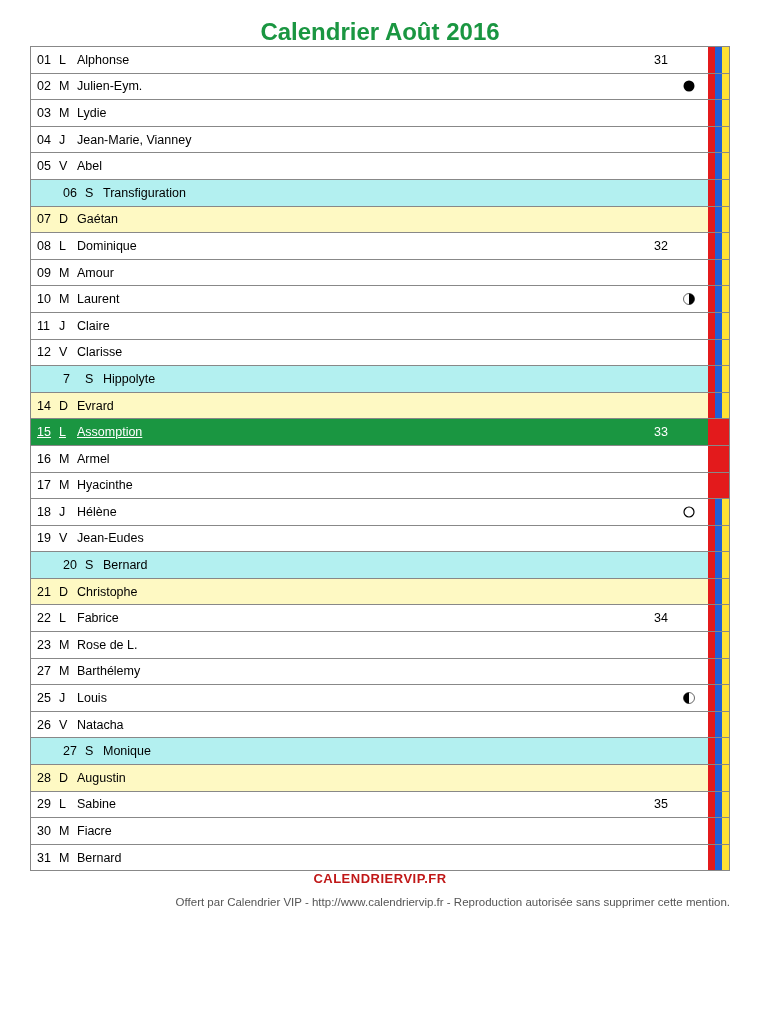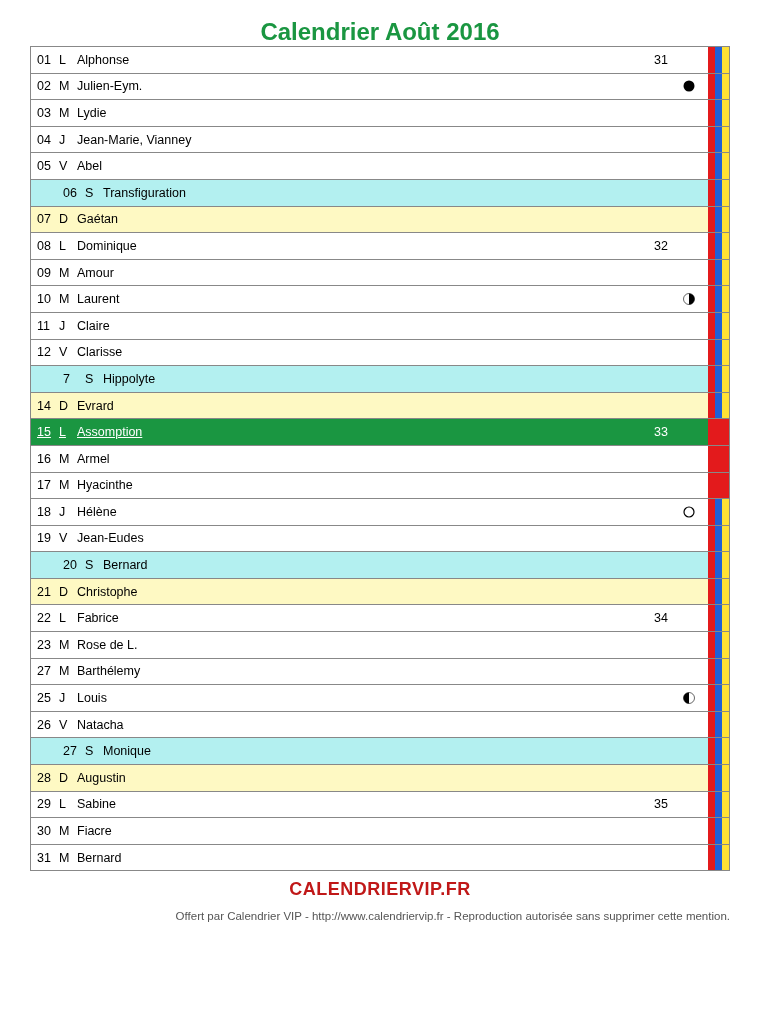--- a/index.html
+++ b/index.html
@@ -58,22 +58,21 @@
   .blue { background: #1f60d8; }
   .yellow { background: #ffe135; }
   .bg-weekday { background: #ffffff; }
   .bg-saturday { background: #b3f0f0; padding-left: 32px; }
   .bg-sunday { background: #fef9c3; }
   .bg-holiday { background: #1a9641; color: #fff; text-decoration: underline; }
   .footer-brand {
     text-align: center;
     color: #c01818;
     font-weight: bold;
-    font-size: 18px;
-    margin-top: 8px;
+    font-size: 13px;
     letter-spacing: 0.5px;
   }
   .footer-note {
     text-align: right;
     color: #555;
     font-size: 11.5px;
     margin-top: 10px;
   }
 </style>
 </head>

